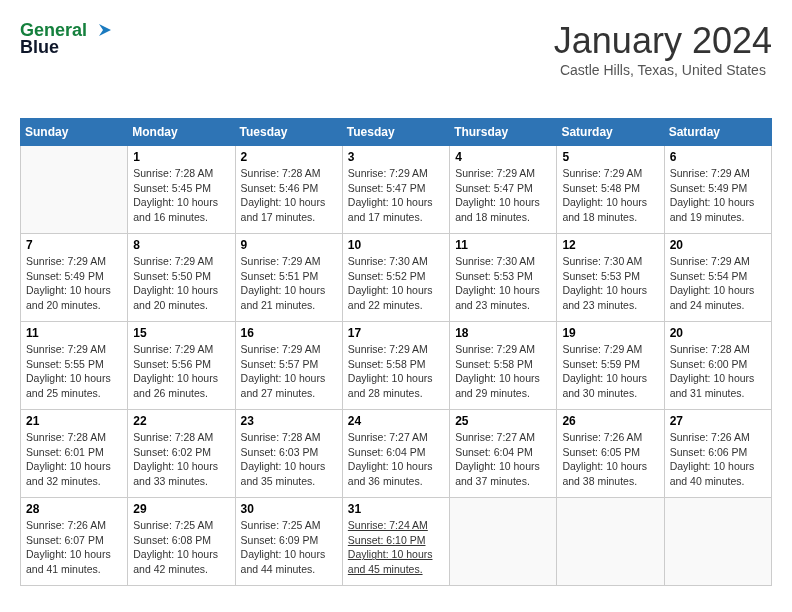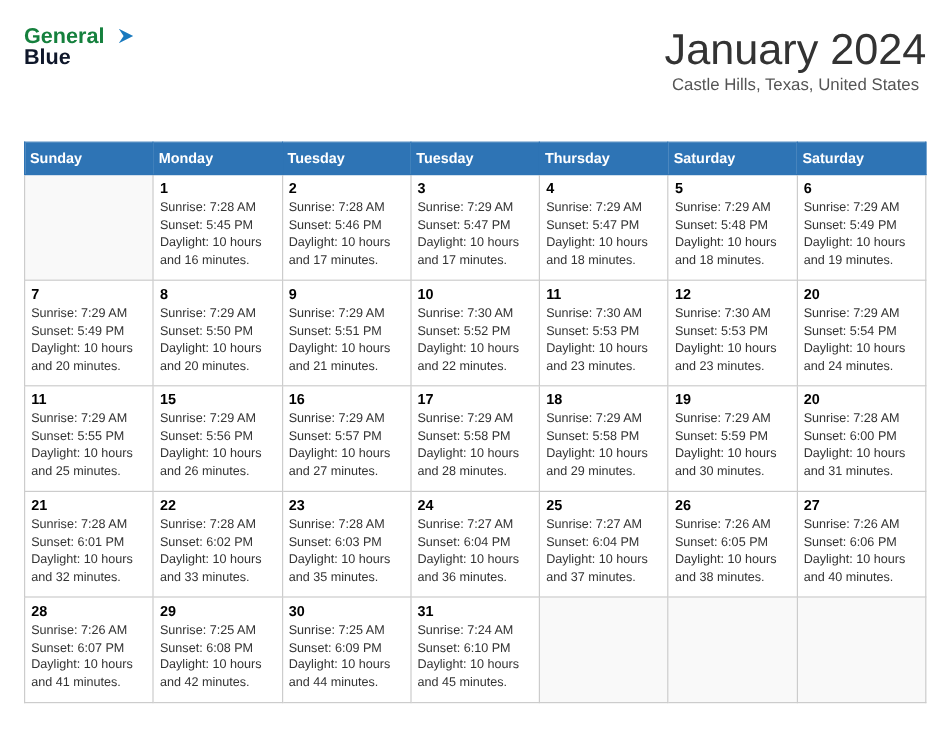--- a/index.html
+++ b/index.html
@@ -329,21 +329,21 @@
         </td>
         <td>
           <span class="day-number">30</span>
           <div class="day-info" style="white-space: pre-line;">Sunrise: 7:25 AM
 Sunset: 6:09 PM
 Daylight: 10 hours
 and 44 minutes.</div>
         </td>
         <td>
           <span class="day-number">31</span>
-          <div class="day-info" style="white-space: pre-line;">Sunrise: 7:24 AM
+          <div class="day-info" style="white-space: pre-line; text-decoration: underline;">Sunrise: 7:24 AM
 Sunset: 6:10 PM
 Daylight: 10 hours
 and 45 minutes.</div>
         </td>
         <td class="empty-cell"></td>
         <td class="empty-cell"></td>
         <td class="empty-cell"></td>
       </tr>
     </tbody>
 </table>

